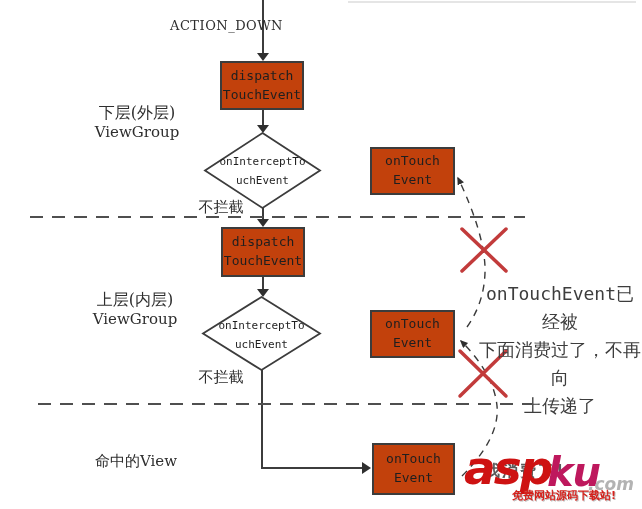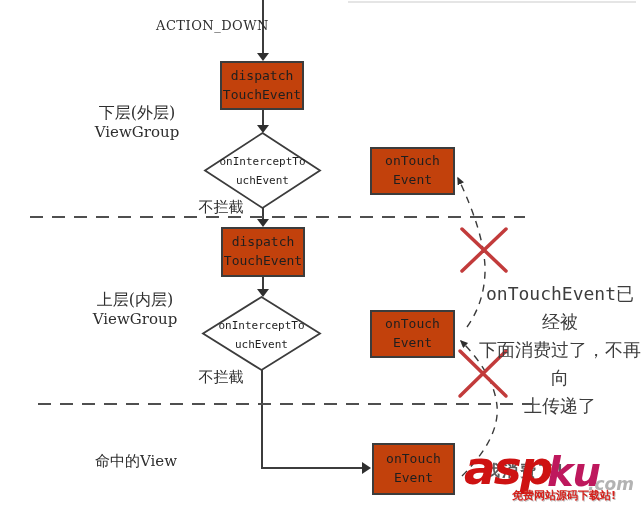--- a/index.html
+++ b/index.html
@@ -28,21 +28,21 @@
     font-family:"DejaVu Sans Mono", monospace;
     font-size:11px; line-height:1.75; color:#1f1f1f;
   }
   .d1-text { left:205px; top:152px; width:115px; }
   .d2-text { left:203px; top:316px; width:117px; }
 
   .cjk-label {
     position:absolute; z-index:2; text-align:center; color:#2e2e2e;
     font-family:"DejaVu Serif", "Liberation Serif", serif;
   }
-  .action-down { left:156px; top:18px; width:100px; font-size:13px; letter-spacing:0.5px; }
+  .action-down { left:170px; top:18px; width:100px; font-size:13px; letter-spacing:0.5px; }
   .layer-label { line-height:1.25; }
   .outer-layer { left:78px;  top:103px; width:118px; font-size:16px; }
   .inner-layer { left:76px;  top:290px; width:118px; font-size:16px; }
   .layer-label .sub { font-size:15px; }
   .hit-view    { left:86px;  top:452px; width:100px; font-size:15px; }
   .no-intercept1 { left:195px; top:198px; width:52px; font-size:15px; }
   .no-intercept2 { left:195px; top:368px; width:52px; font-size:15px; }
 
   .annotation {
     position:absolute; z-index:2; left:478px; top:280px; width:164px;

